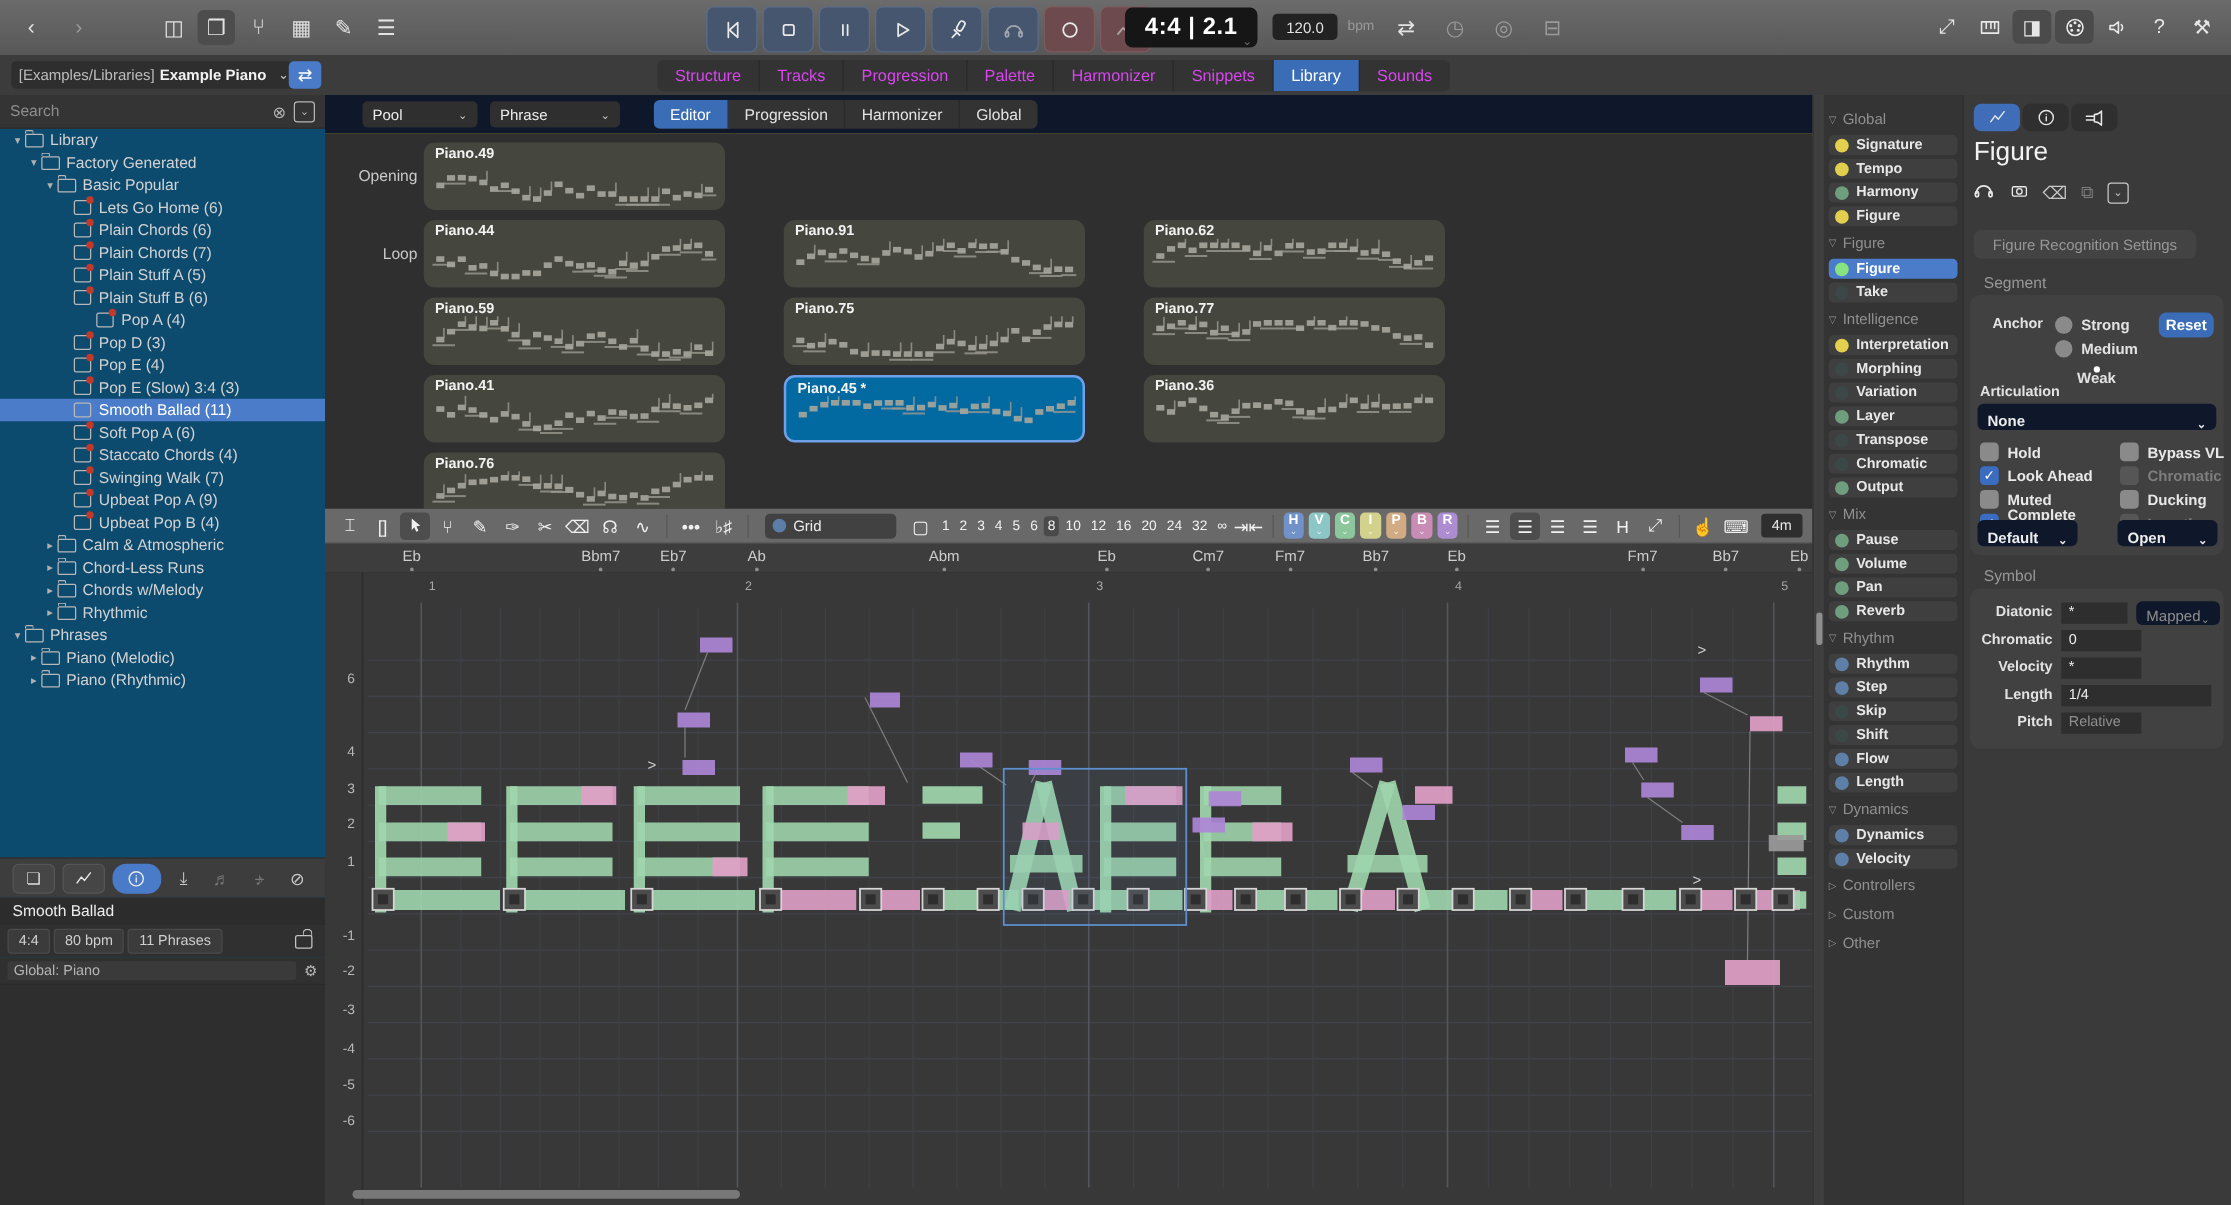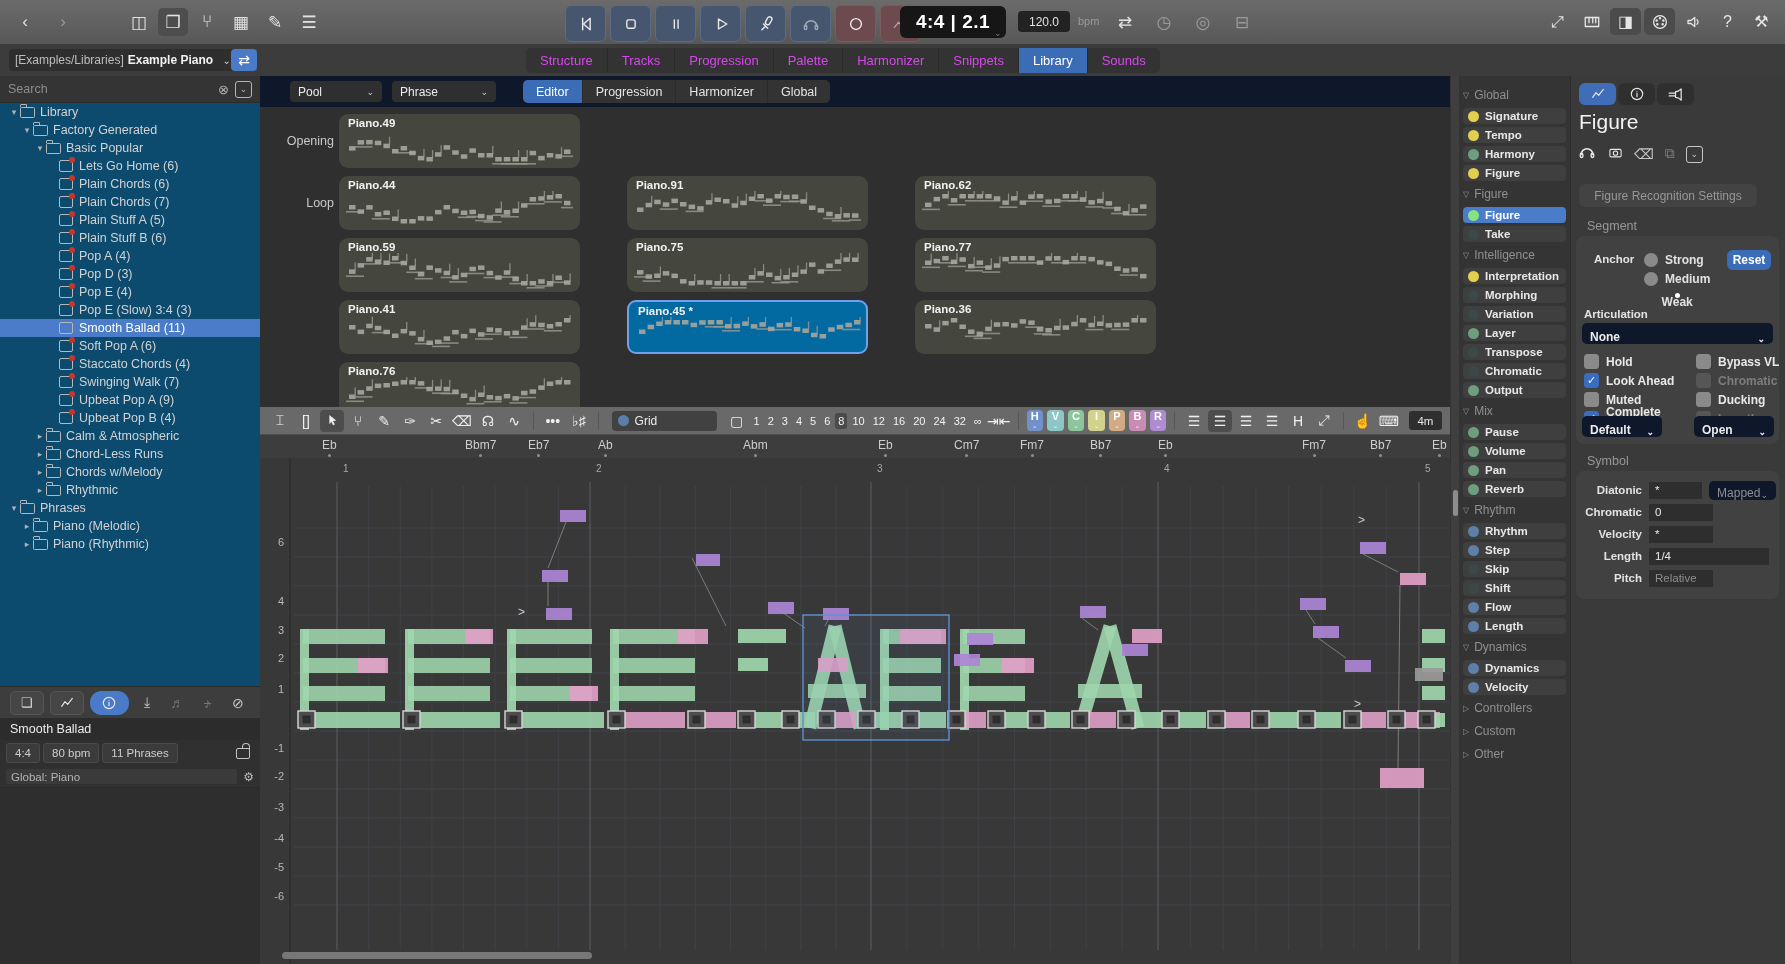--- a/index.html
+++ b/index.html
@@ -334,21 +334,21 @@
       <div class="trow" style="padding-left: 47px;">
         <span class="tw"></span>
         <span class="pool-ic lock"></span>
         <span>Plain Stuff A (5)</span>
       </div>
       <div class="trow" style="padding-left: 47px;">
         <span class="tw"></span>
         <span class="pool-ic lock"></span>
         <span>Plain Stuff B (6)</span>
       </div>
-      <div class="trow" style="padding-left: 47px;">
+      <div class="trow" style="padding-left: 65px;">
         <span class="tw"></span>
         <span class="pool-ic lock"></span>
         <span>Pop A (4)</span>
       </div>
       <div class="trow" style="padding-left: 47px;">
         <span class="tw"></span>
         <span class="pool-ic lock"></span>
         <span>Pop D (3)</span>
       </div>
       <div class="trow" style="padding-left: 47px;">

